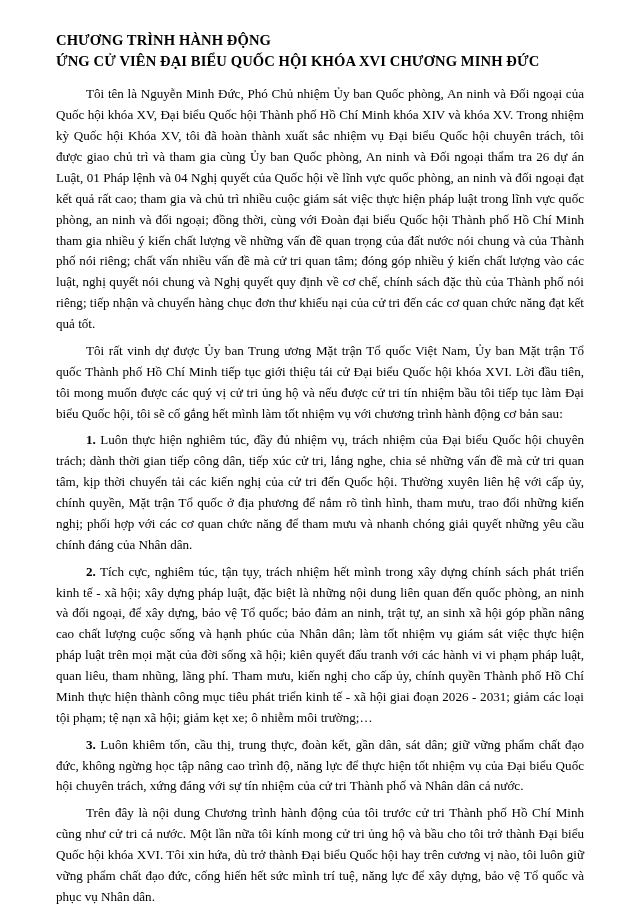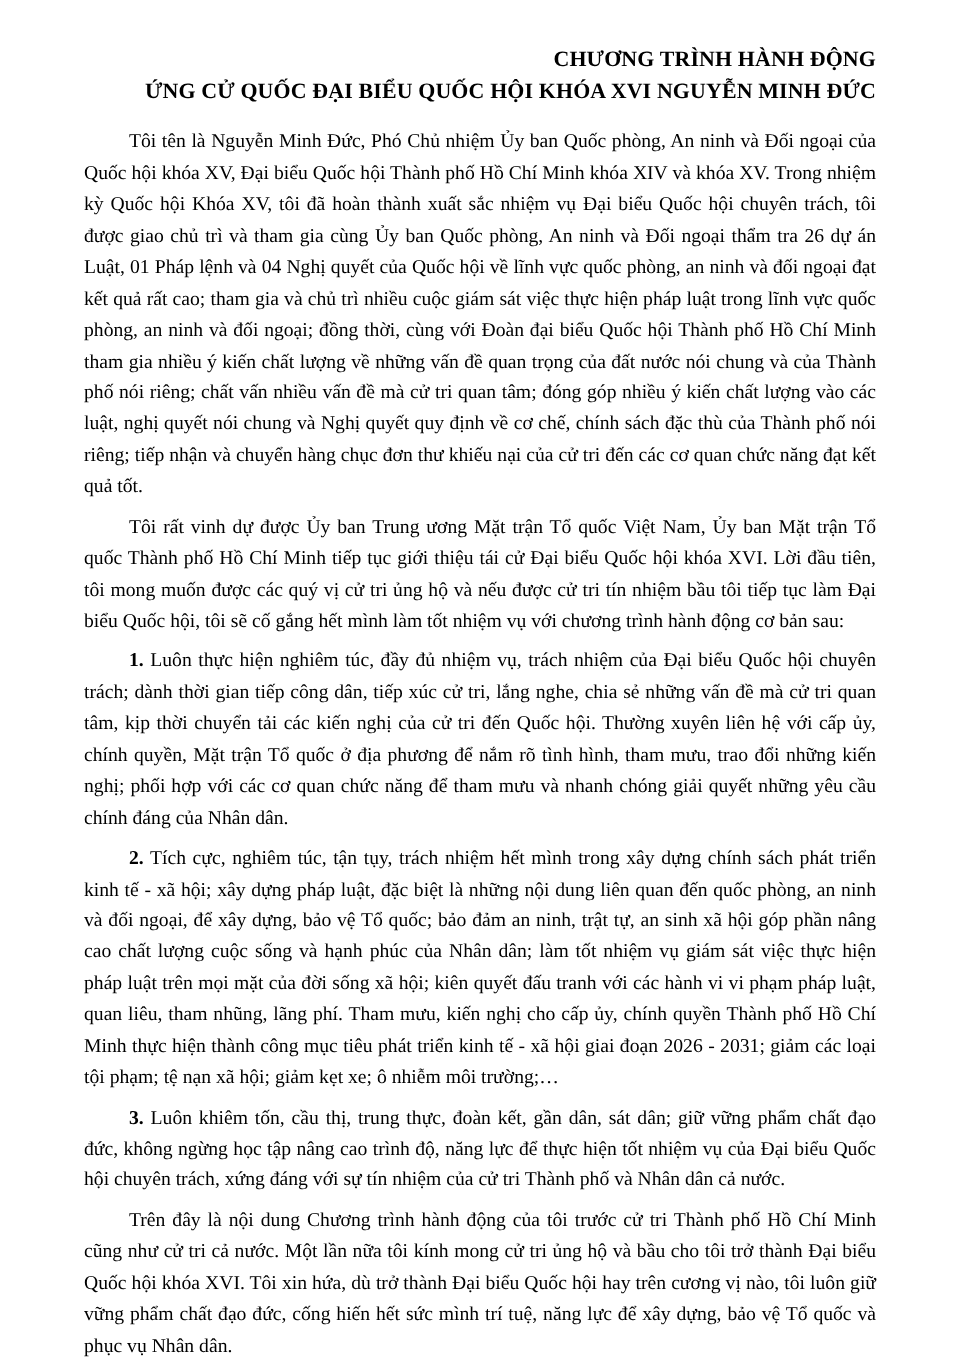--- a/index.html
+++ b/index.html
@@ -16,21 +16,21 @@
     color: #000000;
   }
   .page {
     width: 640px;
     height: 906px;
     box-sizing: border-box;
     padding: 30px 56px 20px 56px;
     background: #ffffff;
   }
   .doc-title {
-    text-align: right;
+    text-align: left;
     font-weight: bold;
     font-size: 14.6px;
     line-height: 1.42;
     letter-spacing: 0.1px;
   }
   .doc-title .line1 {
     display: block;
   }
   .doc-title .line2 {
     display: block;
@@ -54,21 +54,21 @@
     font-weight: bold;
   }
 </style>
 </head>
 <body>
 
 <div class="page">
 
   <div class="doc-title">
     <span class="line1">CHƯƠNG TRÌNH HÀNH ĐỘNG</span>
-    <span class="line2">ỨNG CỬ QUỐC ĐẠI BIỂU QUỐC HỘI KHÓA XVI NGUYỄN MINH ĐỨC</span>
+    <span class="line2">ỨNG CỬ VIÊN ĐẠI BIỂU QUỐC HỘI KHÓA XVI CHƯƠNG MINH ĐỨC</span>
   </div>
 
   <div class="body-block">
 
     <p class="para"><span>Tôi tên là Nguyễn Minh Đức, Phó Chủ nhiệm Ủy ban Quốc phòng, An ninh và Đối ngoại của Quốc hội khóa XV, Đại biểu Quốc hội Thành phố Hồ Chí Minh khóa XIV và khóa XV. Trong nhiệm kỳ Quốc hội Khóa XV, tôi đã hoàn thành xuất sắc nhiệm vụ Đại biểu Quốc hội chuyên trách, tôi được giao chủ trì và tham gia cùng Ủy ban Quốc phòng, An ninh và Đối ngoại thẩm tra 26 dự án Luật, 01 Pháp lệnh và 04 Nghị quyết của Quốc hội về lĩnh vực quốc phòng, an ninh và đối ngoại đạt kết quả rất cao; tham gia và chủ trì nhiều cuộc giám sát việc thực hiện pháp luật trong lĩnh vực quốc phòng, an ninh và đối ngoại; đồng thời, cùng với Đoàn đại biểu Quốc hội Thành phố Hồ Chí Minh tham gia nhiều ý kiến chất lượng về những vấn đề quan trọng của đất nước nói chung và của Thành phố nói riêng; chất vấn nhiều vấn đề mà cử tri quan tâm; đóng góp nhiều ý kiến chất lượng vào các luật, nghị quyết nói chung và Nghị quyết quy định về cơ chế, chính sách đặc thù của Thành phố nói riêng; tiếp nhận và chuyển hàng chục đơn thư khiếu nại của cử tri đến các cơ quan chức năng đạt kết quả tốt.</span></p>
 
     <p class="para"><span>Tôi rất vinh dự được Ủy ban Trung ương Mặt trận Tổ quốc Việt Nam, Ủy ban Mặt trận Tổ quốc Thành phố Hồ Chí Minh tiếp tục giới thiệu tái cử Đại biểu Quốc hội khóa XVI. Lời đầu tiên, tôi mong muốn được các quý vị cử tri ủng hộ và nếu được cử tri tín nhiệm bầu tôi tiếp tục làm Đại biểu Quốc hội, tôi sẽ cố gắng hết mình làm tốt nhiệm vụ với chương trình hành động cơ bản sau:</span></p>
 
     <p class="para"><span class="num">1.</span><span> Luôn thực hiện nghiêm túc, đầy đủ nhiệm vụ, trách nhiệm của Đại biểu Quốc hội chuyên trách; dành thời gian tiếp công dân, tiếp xúc cử tri, lắng nghe, chia sẻ những vấn đề mà cử tri quan tâm, kịp thời chuyển tải các kiến nghị của cử tri đến Quốc hội. Thường xuyên liên hệ với cấp ủy, chính quyền, Mặt trận Tổ quốc ở địa phương để nắm rõ tình hình, tham mưu, trao đổi những kiến nghị; phối hợp với các cơ quan chức năng để tham mưu và nhanh chóng giải quyết những yêu cầu chính đáng của Nhân dân.</span></p>
 

